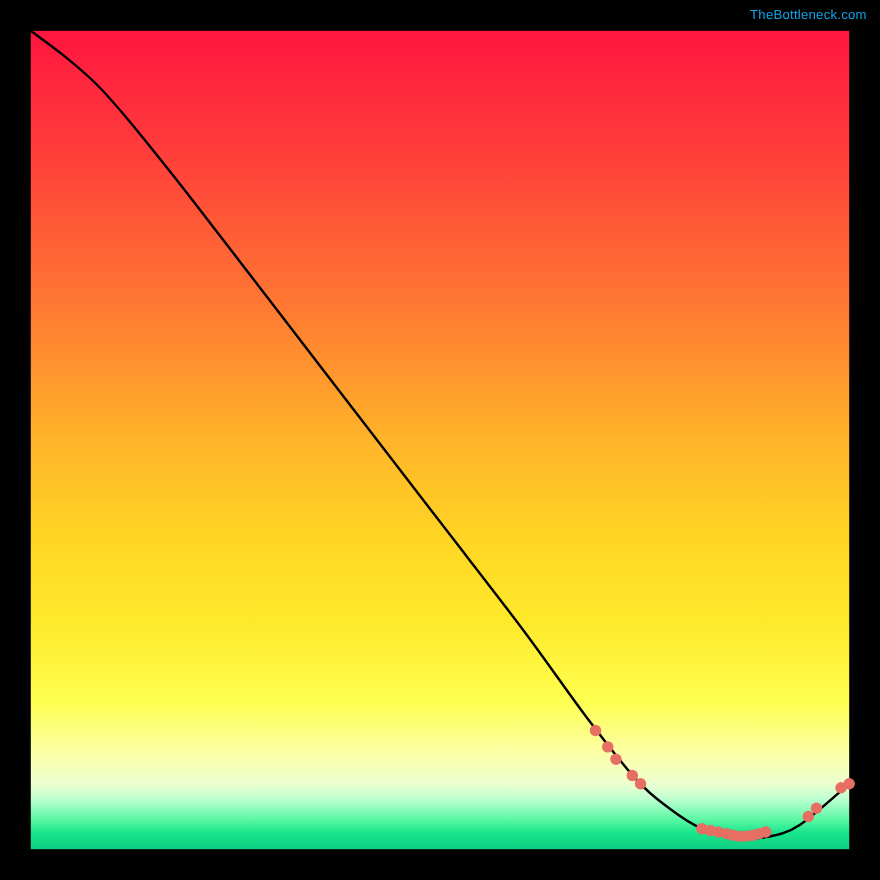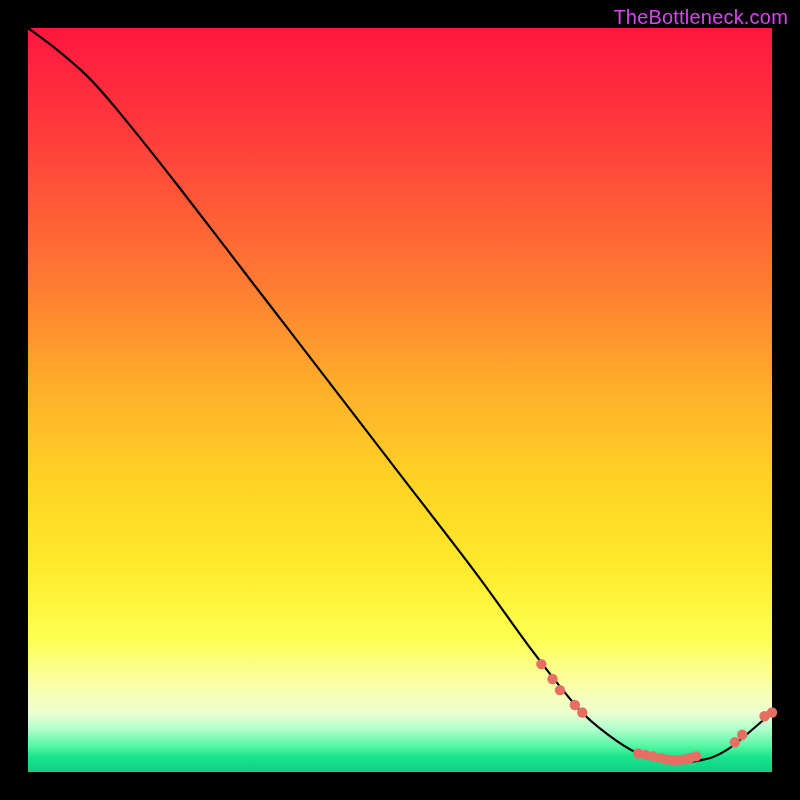--- a/index.html
+++ b/index.html
@@ -38,22 +38,22 @@
       #b8ffcf 94%,
       #56f7a3 96.5%,
       #18e58a 98%,
       #0fcf85 100%
     );
   }
   .watermark {
     position: absolute;
     top: 6px;
     right: 12px;
-    color: #d946ef;
-    font-size: 20px;
+    color: #0ea5e9;
+    font-size: 12px;
     letter-spacing: 0.2px;
     user-select: none;
   }
   svg.curve {
     position: absolute;
     left: 0;
     top: 0;
     width: 744px;
     height: 744px;
     overflow: visible;

